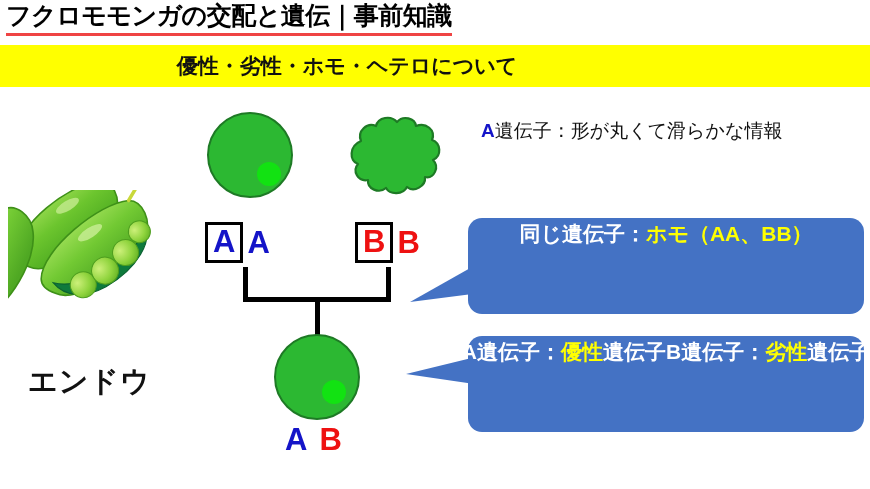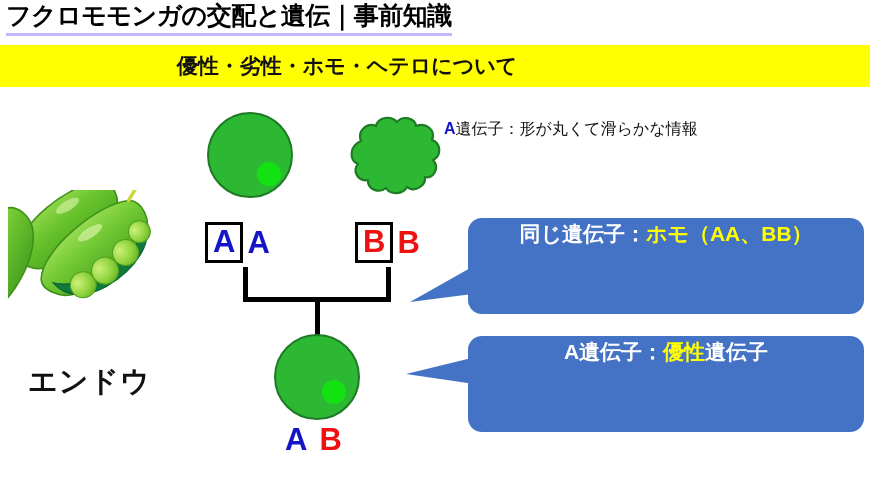--- a/index.html
+++ b/index.html
@@ -24,21 +24,21 @@
   
   .title {
     position: absolute;
     left: 6px;
     top: 2px;
     font-size: 25px;
     font-weight: bold;
     color: #000000;
     letter-spacing: -0.5px;
     white-space: nowrap;
-    border-bottom: 3px solid #c4b5fd;
+    border-bottom: 3px solid #ef4444;
     padding-bottom: 3px;
     line-height: 1.1;
   }
   .banner {
     position: absolute;
     left: 0;
     top: 45px;
     width: 870px;
     height: 42px;
     background: #ffff00;
@@ -117,23 +117,23 @@
 
   
   .ped-line {
     position: absolute;
     background: #000000;
   }
 
   
   .legend {
     position: absolute;
-    left: 444px;
+    left: 481px;
     top: 118px;
-    font-size: 16px;
+    font-size: 19px;
     color: #111111;
     line-height: 1.38;
     white-space: nowrap;
   }
   .legend-line { display: block; }
   .legend .gene-a { color: #1414c8; font-weight: bold; }
   .legend .gene-b { color: #ee1111; font-weight: bold; }
 
   
   .callout {
@@ -258,15 +258,18 @@
     </span>
   </div>
 
   <svg style="position:absolute; left:406px; top:348px; width:84px; height:48px;" viewBox="0 0 84 48">
     <path d="M82 6 L0 26 L82 38 Z" fill="#4472c4"></path>
   </svg>
   <div class="callout" style="left:468px; top:336px; width:396px; height:96px;">
     <span class="c-line">
       <span>A遺伝子：</span><span class="hi">優性</span><span>遺伝子</span>
     </span>
+    <span class="c-line">
+      <span>B遺伝子：</span><span class="hi">劣性</span><span>遺伝子</span>
+    </span>
   </div>
 
 </div>
 
 </body></html>

